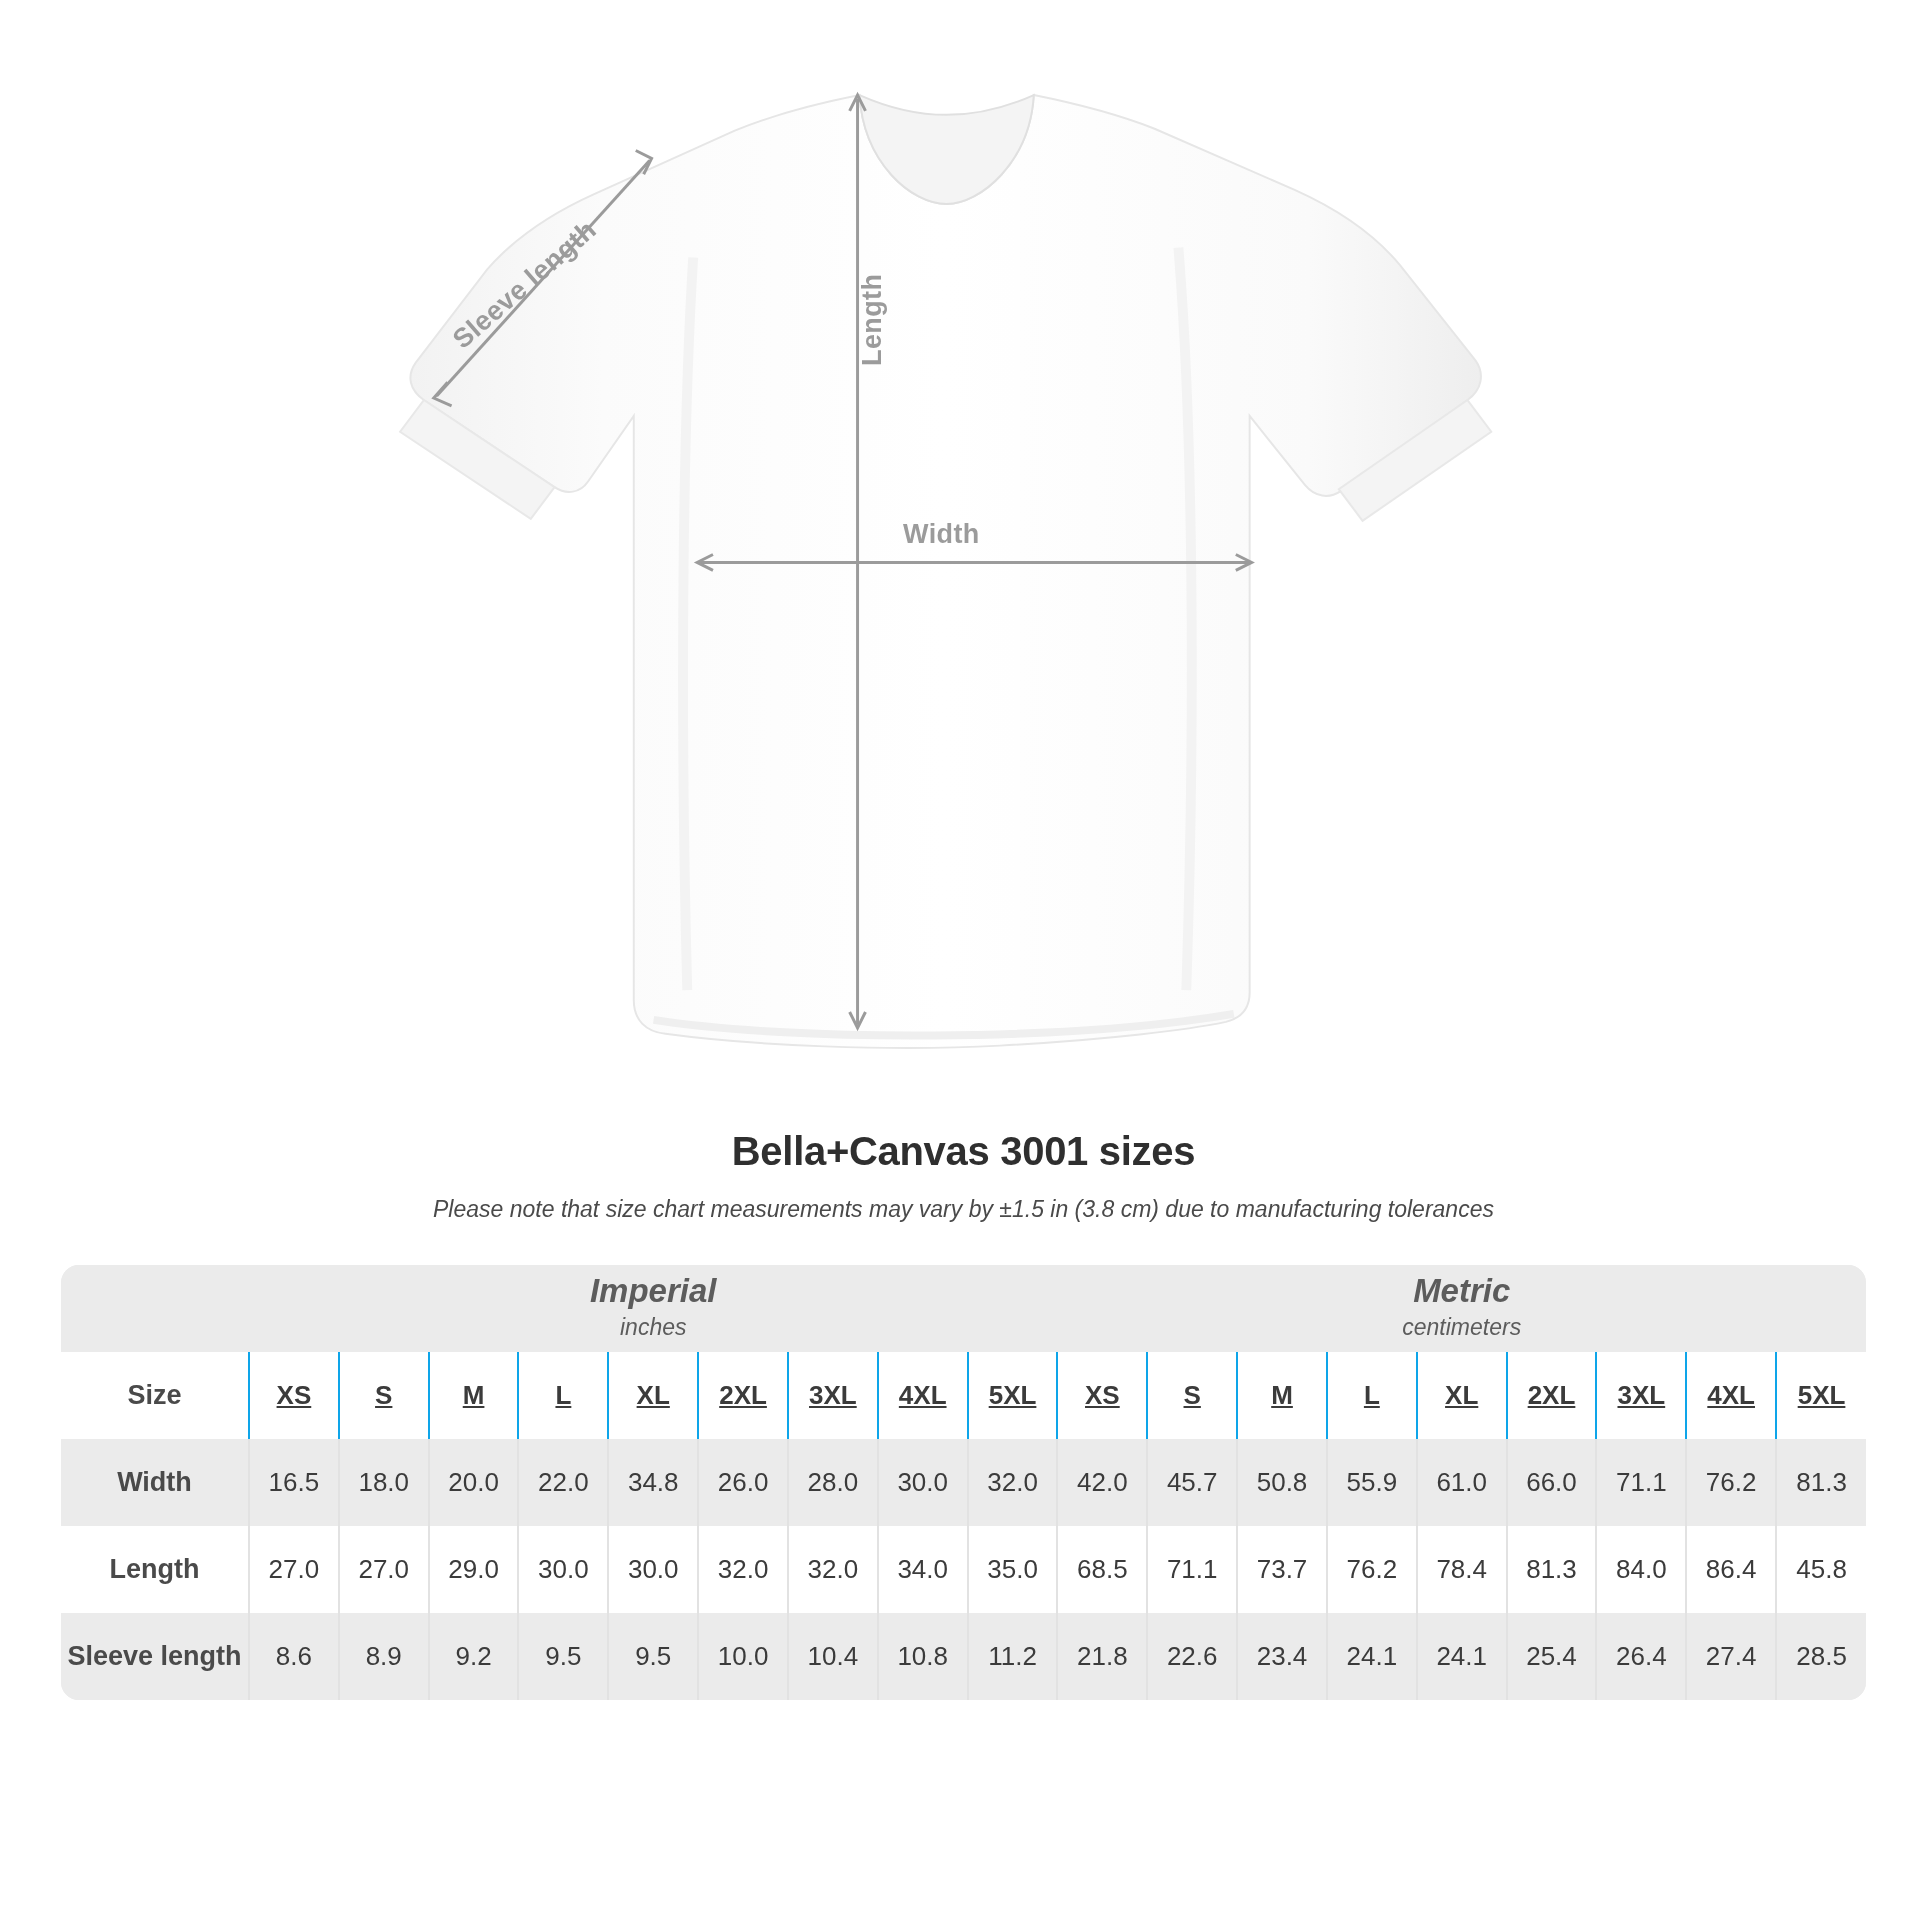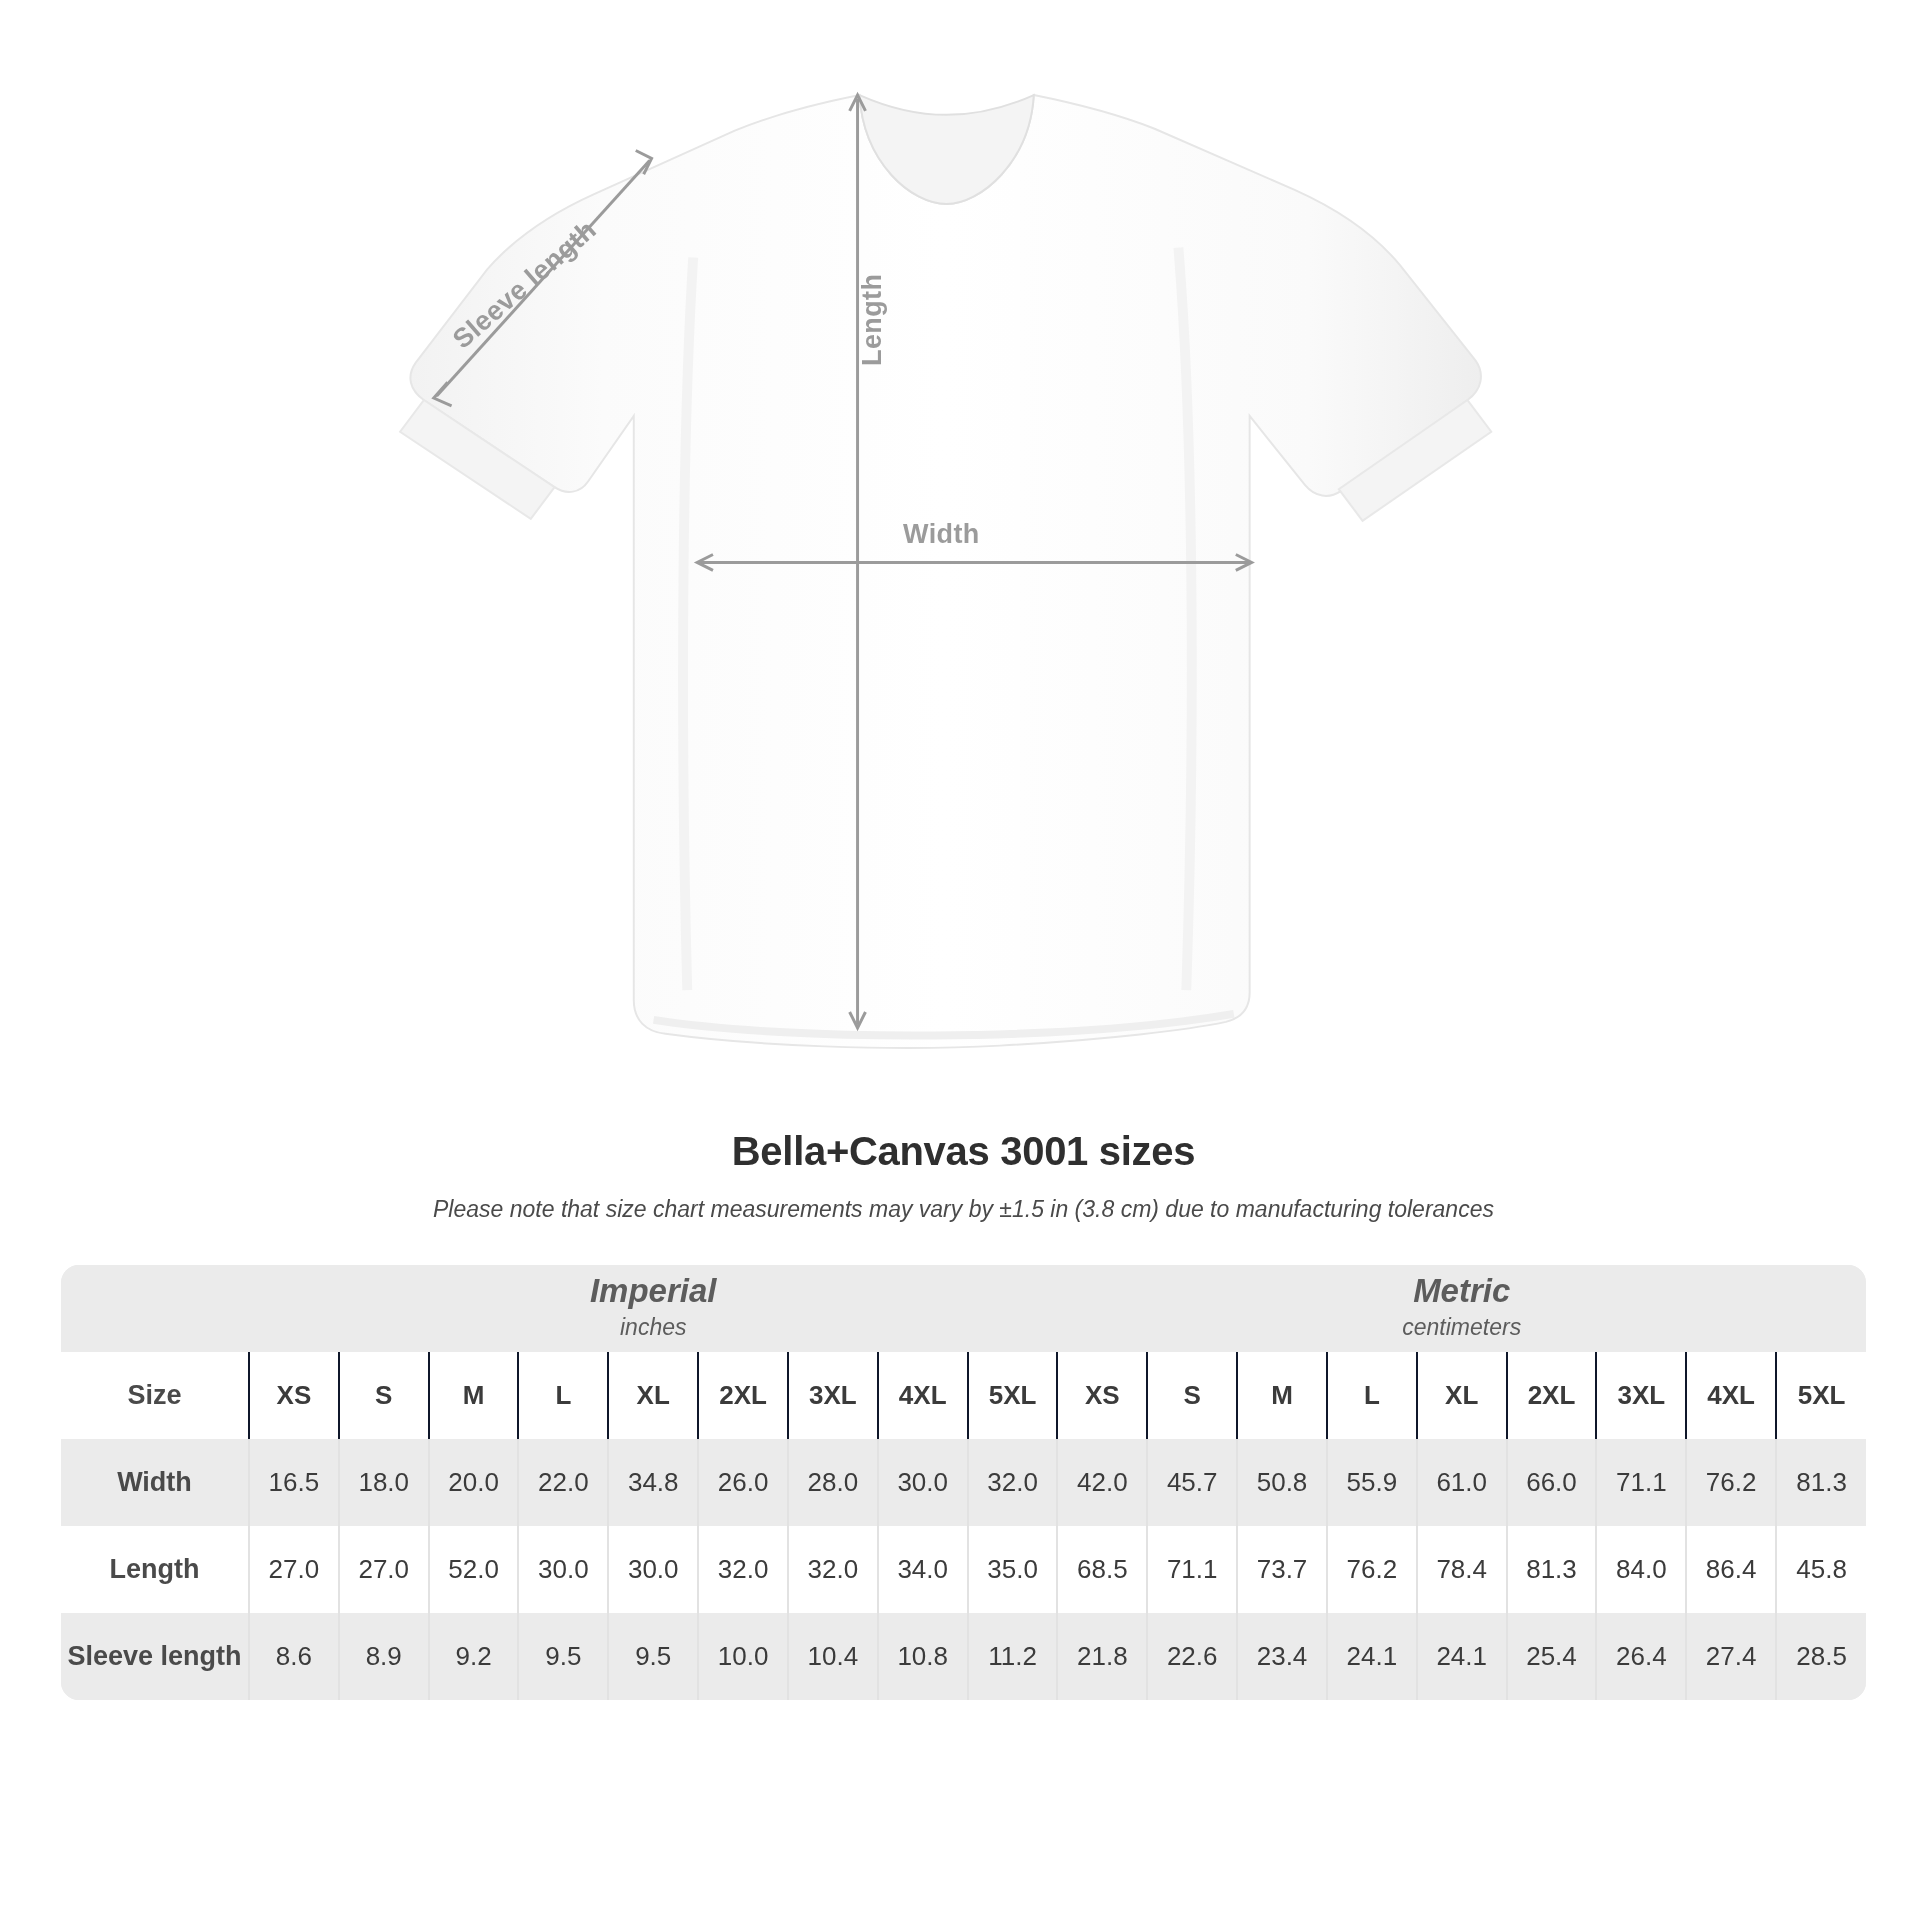--- a/index.html
+++ b/index.html
@@ -113,21 +113,21 @@
   .data-row td.rowhead {
     font-weight: bold;
     font-size: 27px;
     color: #4a4a4a;
   }
   .data-row.alt td { background: #ebebeb; }
   .data-row td { background: #ffffff; }
   .hdr-row td.rowhead { background: #ffffff; margin-top: 28px; }
   .data-row td.rowhead { }
   td.cell { border-left: 2px solid #e2e2e2; }
-  .hdr-row td.cell { border-left: 2px solid #0f172a; }
+  .hdr-row td.cell { border-left: 2px solid #0ea5e9; text-decoration: underline; }
   .firstcol { width: 188px; }
 </style>
 </head>
 <body>
 
 <div class="illustration">
 
   <svg class="tee-svg" width="1927" height="1109" viewBox="0 0 1946 1120">
     <defs>
       <linearGradient id="teeShade" x1="0" y1="0" x2="1" y2="0">
@@ -257,21 +257,21 @@
         <td class="cell">66.0</td>
         <td class="cell">71.1</td>
         <td class="cell">76.2</td>
         <td class="cell">81.3</td>
       </tr>
 
       <tr class="data-row">
         <td class="rowhead firstcol">Length</td>
         <td class="cell">27.0</td>
         <td class="cell">27.0</td>
-        <td class="cell">52.0</td>
+        <td class="cell">29.0</td>
         <td class="cell">30.0</td>
         <td class="cell">30.0</td>
         <td class="cell">32.0</td>
         <td class="cell">32.0</td>
         <td class="cell">34.0</td>
         <td class="cell">35.0</td>
         <td class="cell">68.5</td>
         <td class="cell">71.1</td>
         <td class="cell">73.7</td>
         <td class="cell">76.2</td>

